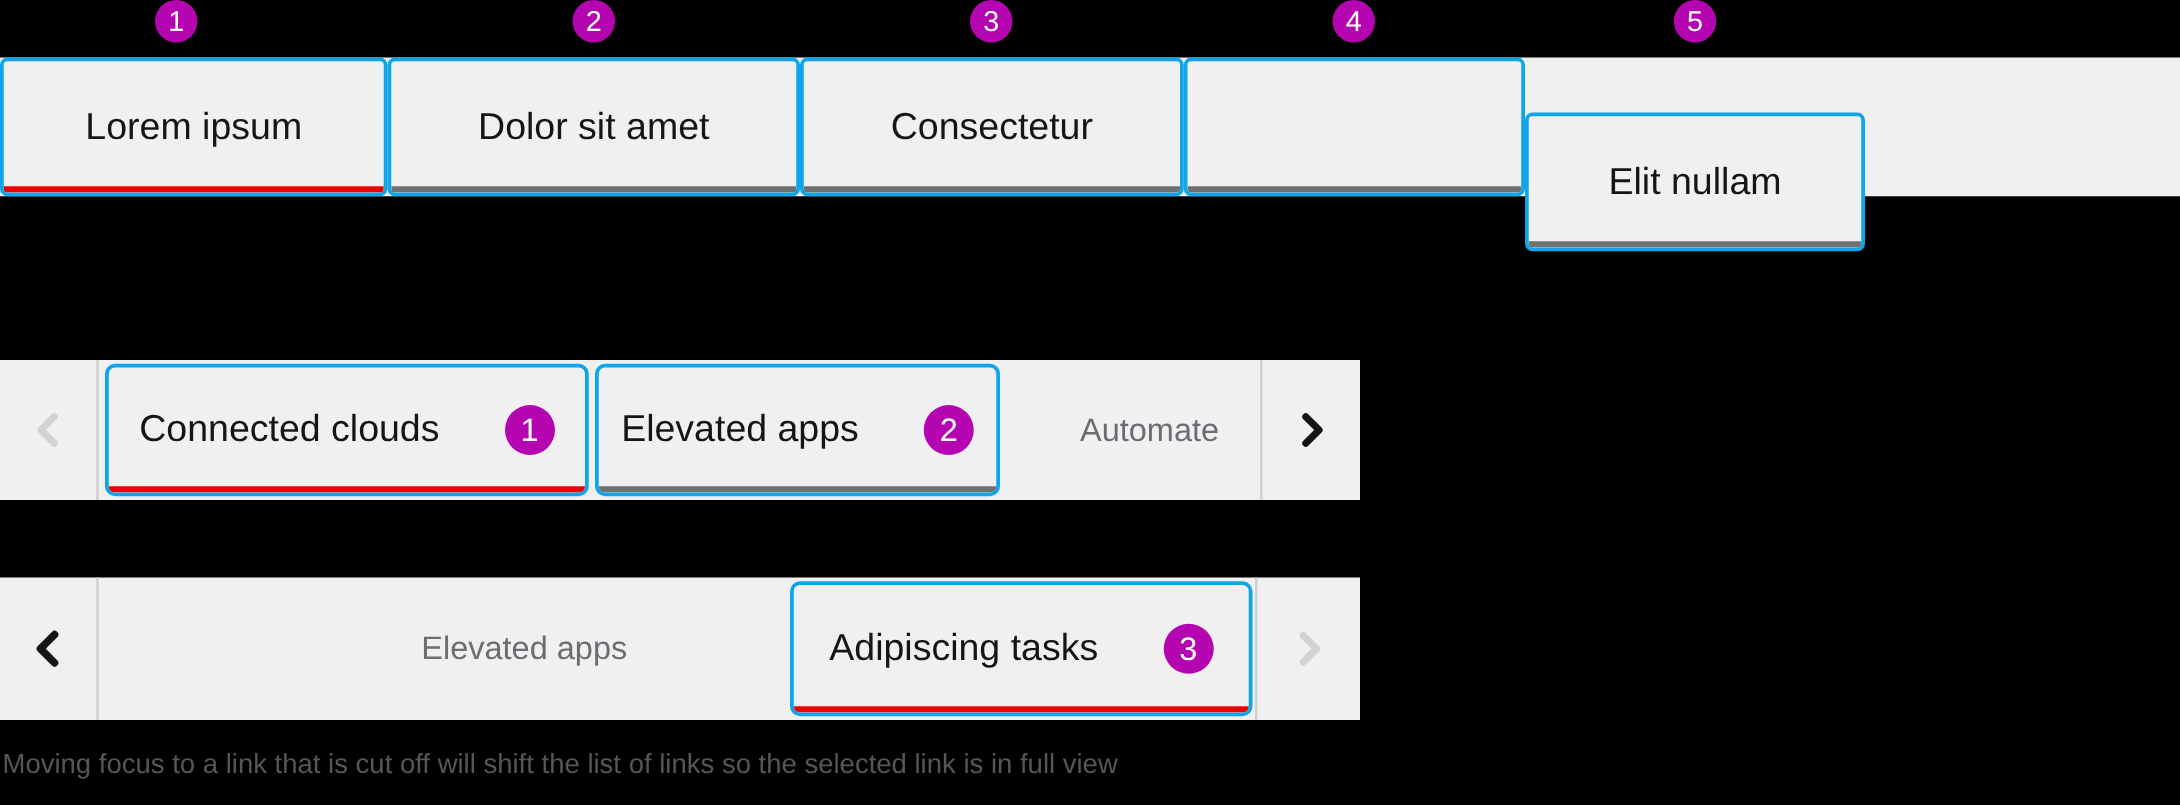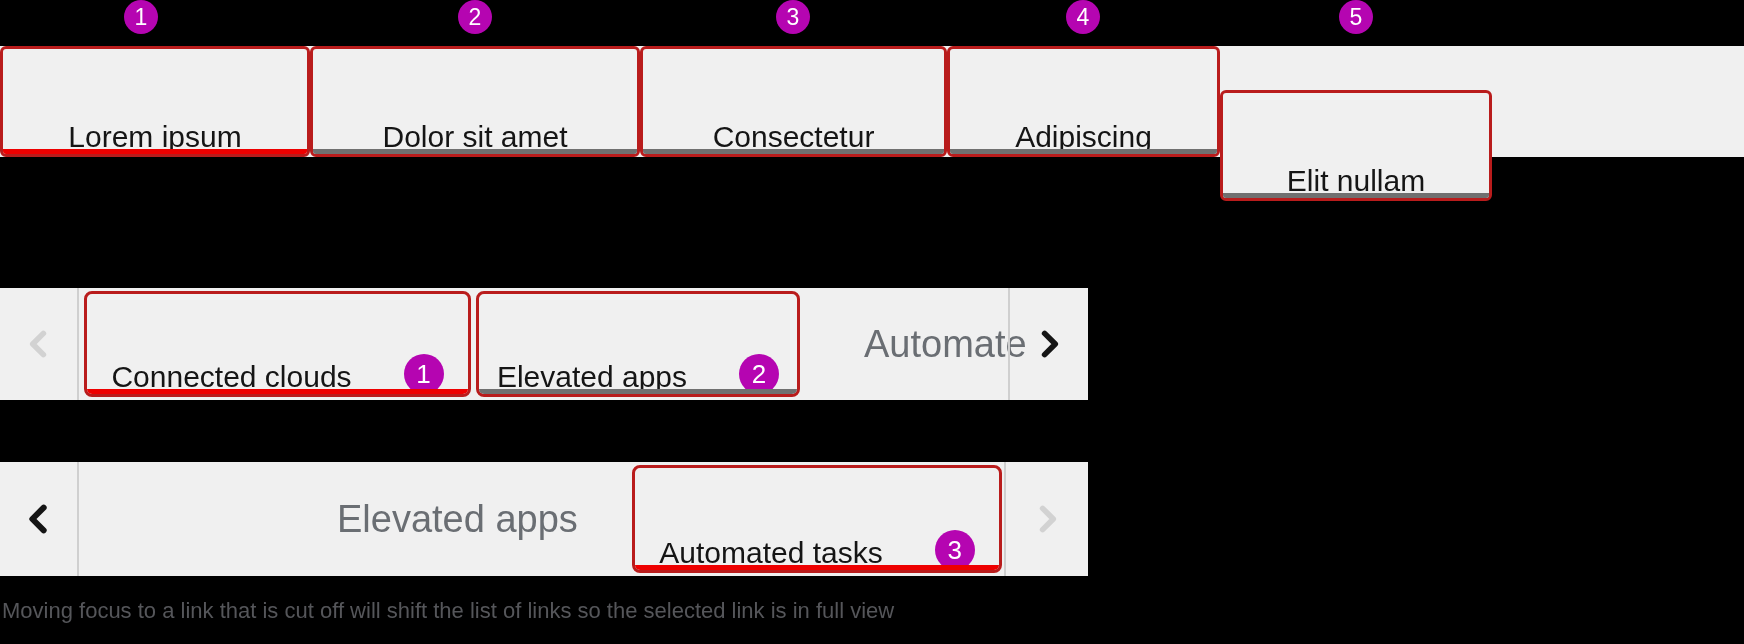--- a/index.html
+++ b/index.html
@@ -6,30 +6,30 @@
   .canvas{position:relative;width:1744px;height:644px;background:#000;overflow:hidden;
           font-family:"Liberation Sans",sans-serif;color:#151515;}
 
   
   .bar{position:absolute;background:#F0F0F0;}
   .top-bar{left:0;top:46px;width:1744px;height:111px;}
   .mid-bar{left:0;top:288px;width:1088px;height:112px;}
   .bot-bar{left:0;top:462px;width:1088px;height:114px;}
 
   
-  .tab{position:absolute;box-sizing:border-box;border:3px solid #b91c1c;background:#F0F0F0;
-       display:flex;align-items:flex-end;justify-content:center;overflow:hidden;}
+  .tab{position:absolute;box-sizing:border-box;border:3px solid #0ea5e9;background:#F0F0F0;
+       display:flex;align-items:center;justify-content:center;overflow:hidden;}
   .top-bar .tab{top:0;height:111px;border-radius:6px;}
   .mid-bar .tab,.bot-bar .tab{top:3px;height:106px;border-radius:8px;gap:40px;}
   .bot-bar .tab{height:108px;}
   .tab .underline{position:absolute;left:0;right:0;bottom:0;height:5px;background:#707070;}
   .tab.selected .underline{background:#EE0000;}
 
   .tab-label{font-size:30px;color:#151515;white-space:nowrap;}
-  .muted-label{position:absolute;font-size:38px;color:#6A6E73;white-space:nowrap;
+  .muted-label{position:absolute;font-size:26px;color:#6A6E73;white-space:nowrap;
                top:50%;transform:translateY(-50%);}
 
   
   .badge{background:#B505B1;color:#FFFFFF;border-radius:50%;
          display:flex;align-items:center;justify-content:center;line-height:1;}
   .badge.top-badge{position:absolute;top:0;width:34px;height:34px;font-size:23px;}
   .badge.inline-badge{width:40px;height:40px;font-size:26px;margin-left:12px;flex:0 0 auto;}
 
   
   .scroll-btn{position:absolute;top:0;bottom:0;display:flex;align-items:center;justify-content:center;}
@@ -59,21 +59,20 @@
     </div>
     <div class="tab" style="left:310px;width:330px;">
       <span class="tab-label">Dolor sit amet</span>
       <span class="underline"></span>
     </div>
     <div class="tab" style="left:640px;width:307px;">
       <span class="tab-label">Consectetur</span>
       <span class="underline"></span>
     </div>
     <div class="tab" style="left:947px;width:273px;">
-      <span class="tab-label">Adipiscing</span>
       <span class="underline"></span>
     </div>
     <div class="tab" style="left:1220px;width:272px;margin-top:44px;">
       <span class="tab-label">Elit nullam</span>
       <span class="underline"></span>
     </div>
   </div>
 
   <div class="bar mid-bar">
     <div class="scroll-btn chev-disabled" style="left:0;width:77px;">
@@ -113,21 +112,21 @@
         <svg width="32" height="32" viewBox="0 0 24 24">
             <path d="M15.5 3.5 L7 12 L15.5 20.5" fill="none" stroke="currentColor" stroke-width="4.5" stroke-linecap="round" stroke-linejoin="round"></path>
           </svg>
       </span>
     </div>
     <div class="divider" style="left:77px;"></div>
 
     <span class="muted-label" style="left:337px;">Elevated apps</span>
 
     <div class="tab selected" style="left:632px;width:370px;">
-      <span class="tab-label">Automated tasks</span>
+      <span class="tab-label">Adipiscing tasks</span>
       <span class="badge inline-badge">3</span>
       <span class="underline"></span>
     </div>
 
     <div class="divider" style="left:1004px;"></div>
     <div class="scroll-btn chev-disabled" style="left:1006px;width:82px;">
       <span>
         <svg width="30" height="30" viewBox="0 0 24 24">
             <path d="M8.5 3.5 L17 12 L8.5 20.5" fill="none" stroke="currentColor" stroke-width="4.5" stroke-linecap="round" stroke-linejoin="round"></path>
           </svg>

